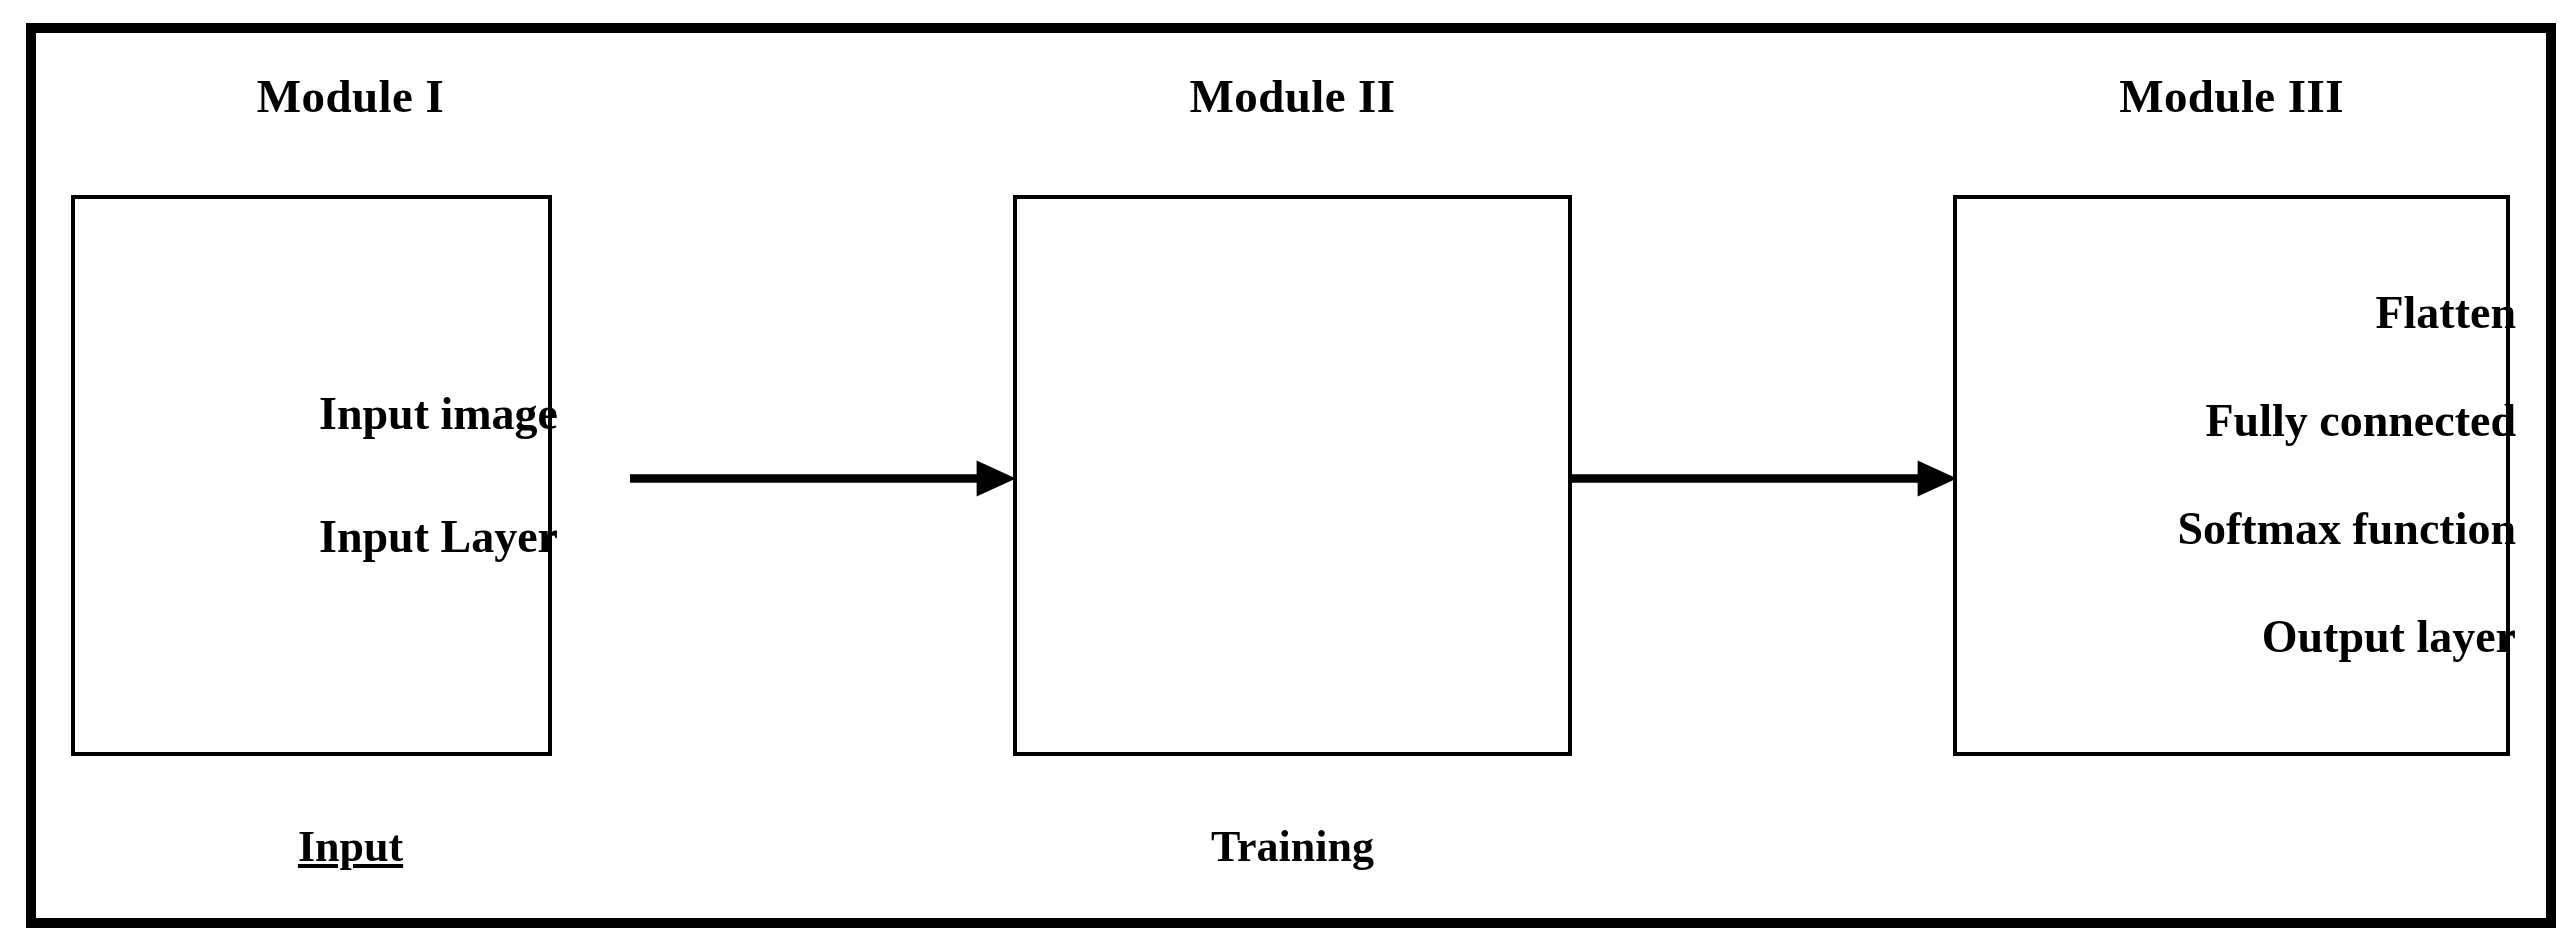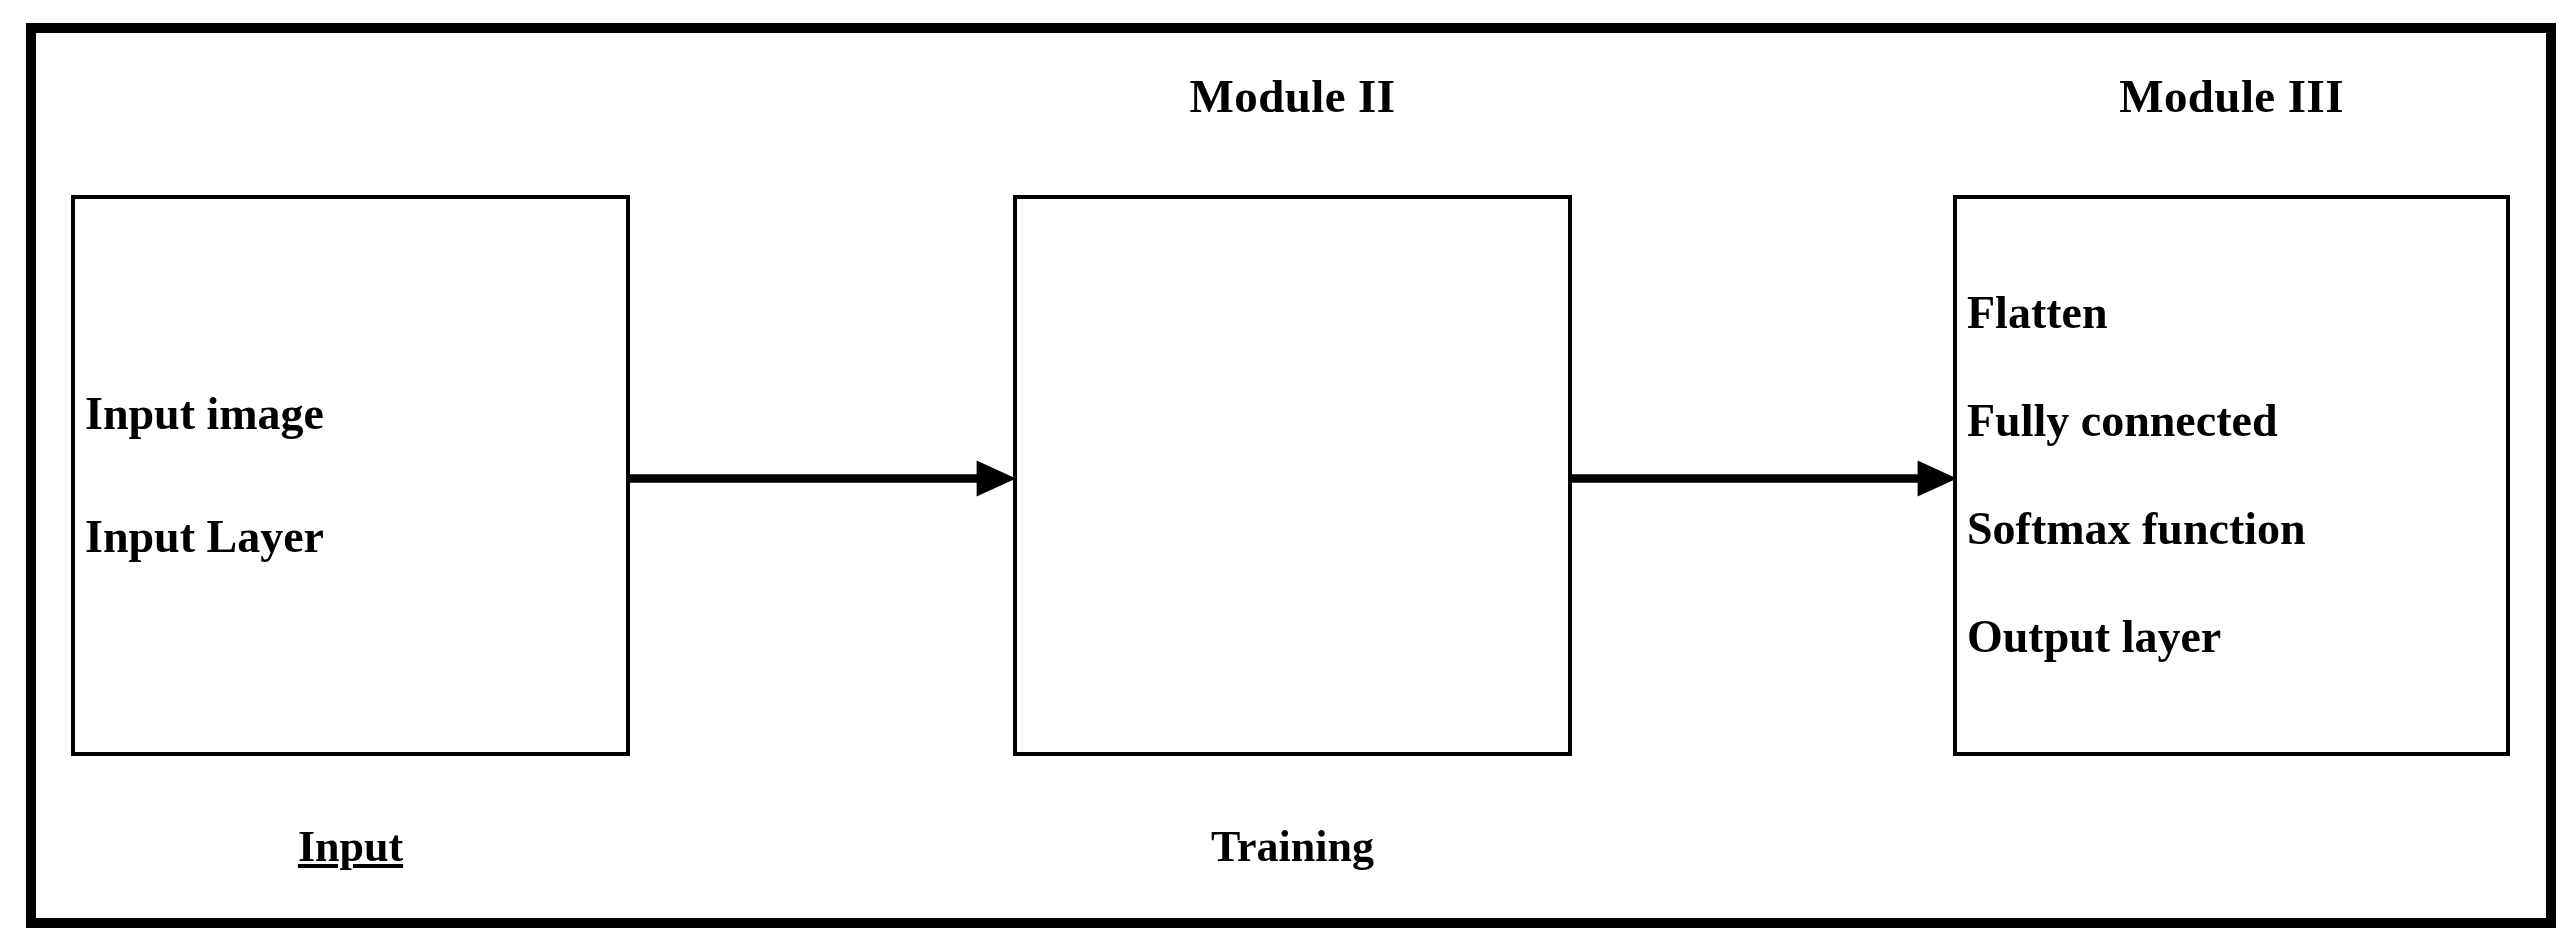--- a/index.html
+++ b/index.html
@@ -45,29 +45,29 @@
     top:195px;
     height:561px;
     box-sizing:border-box;
     border:4.7px solid #000000;
     background:#ffffff;
     display:flex;
     flex-direction:column;
     justify-content:center;
     align-items:center;
   }
-  #stage-box-1{ left:71px;   width:559px; }
+  #stage-box-1{ left:71px;   width:481px; }
   #stage-box-2{ left:1013px; width:559px; }
   #stage-box-3{ left:1953px; width:557px; }
 
   .box-line{
     font-weight:bold;
     font-size:46px;
     line-height:1.15;
-    text-align:left;
+    text-align:right;
     white-space:nowrap;
     width:100%;
     padding-left:20px;
   }
   
   #stage-box-1 .box-line{ margin:35px 0; }
   #stage-box-2 .box-line{ margin:35px 0; }
   #stage-box-3 .box-line{ margin:27.6px 0; }
 
   
@@ -95,20 +95,21 @@
   #caption-2{ left:1013px; width:559px; }
   #caption-3{ left:1953px; width:557px; top:834px; }
 </style>
 </head>
 <body>
 
 <div id="canvas">
 
   <div class="outer-frame"></div>
 
+  <div class="module-title" id="module-title-1">Module I</div>
   <div class="module-title" id="module-title-2">Module II</div>
   <div class="module-title" id="module-title-3">Module III</div>
 
   <div class="stage-box" id="stage-box-1">
     <div class="box-line">Input image</div>
     <div class="box-line">Input Layer</div>
   </div>
 
   <div class="stage-box" id="stage-box-2">
   </div>

